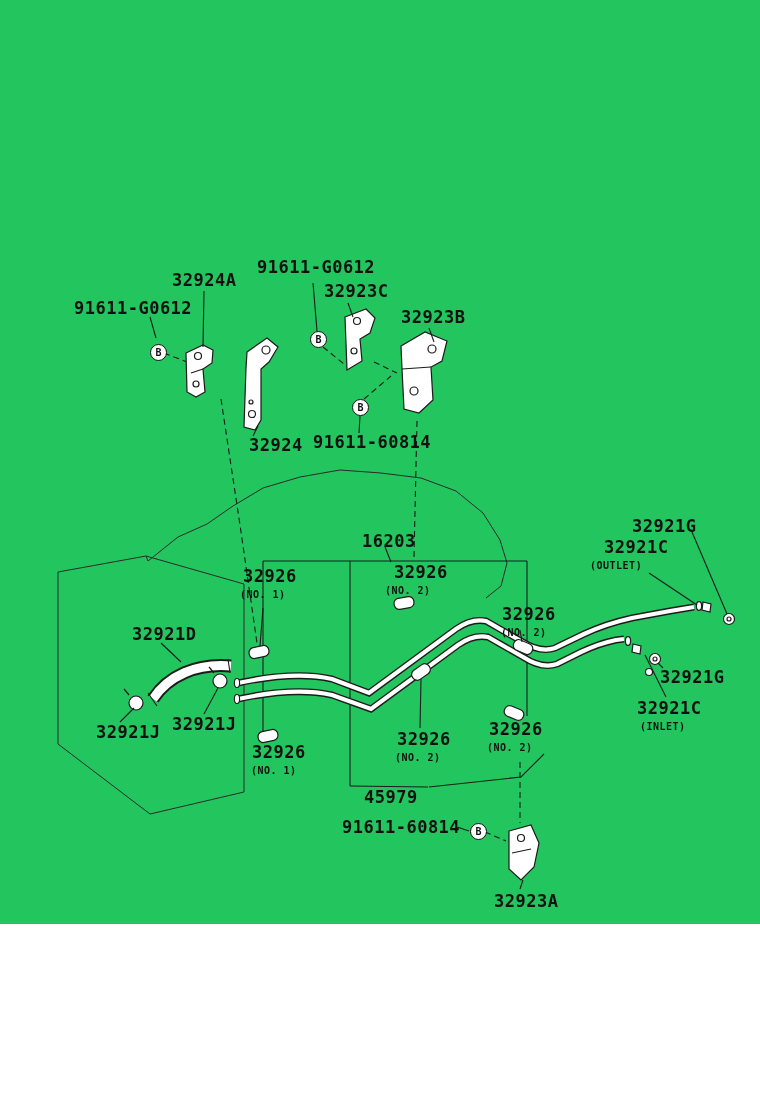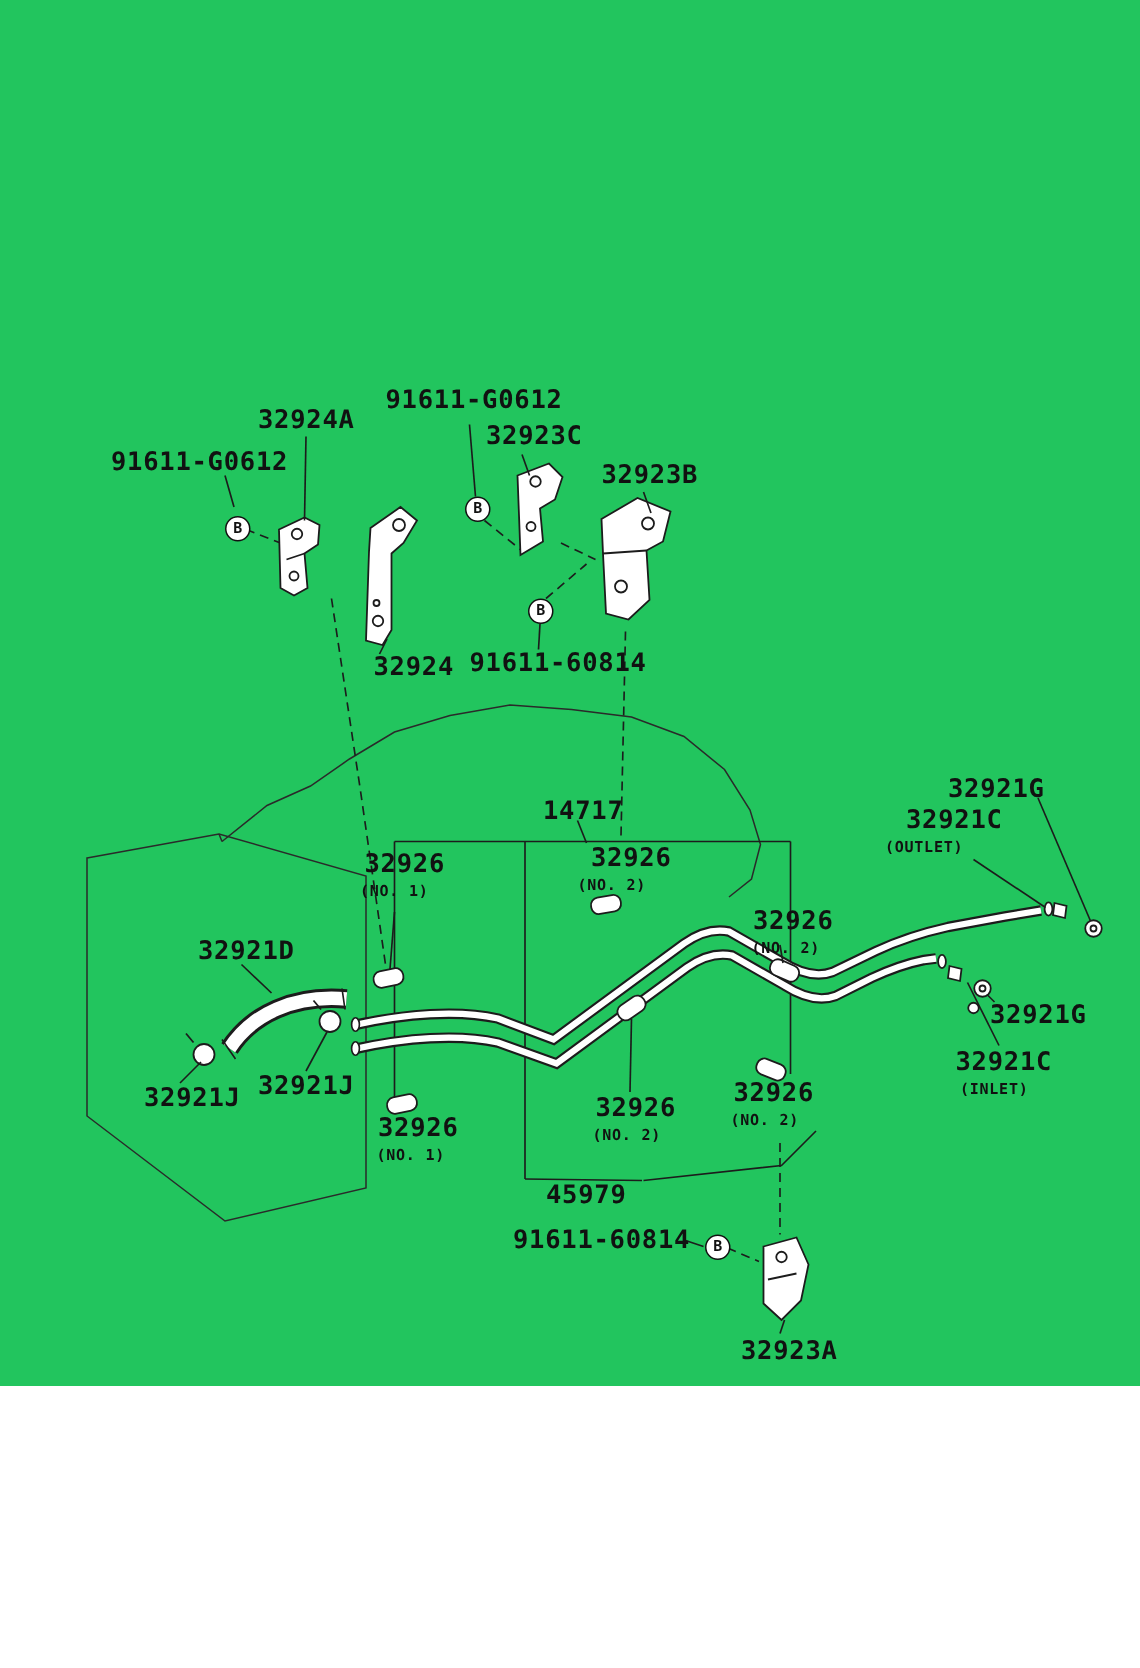--- a/index.html
+++ b/index.html
@@ -159,21 +159,21 @@
   </svg>
 
   <div id="labels">
       <span class="part-label" style="left: 257px; top: 259px;">91611-G0612</span>
       <span class="part-label" style="left: 172px; top: 272px;">32924A</span>
       <span class="part-label" style="left: 324px; top: 283px;">32923C</span>
       <span class="part-label" style="left: 74px; top: 300px;">91611-G0612</span>
       <span class="part-label" style="left: 401px; top: 309px;">32923B</span>
       <span class="part-label" style="left: 229px; top: 437px; margin-left: 20px;">32924</span>
       <span class="part-label" style="left: 313px; top: 434px;">91611-60814</span>
-      <span class="part-label" style="left: 362px; top: 533px;">14717</span>
+      <span class="part-label" style="left: 362px; top: 533px;">16203</span>
       <span class="part-label" style="left: 632px; top: 518px;">32921G</span>
       <span class="part-label" style="left: 604px; top: 539px;">32921C</span>
       <span class="part-label small" style="left: 590px; top: 561px;">(OUTLET)</span>
       <span class="part-label" style="left: 243px; top: 568px;">32926</span>
       <span class="part-label small" style="left: 240px; top: 590px;">(NO. 1)</span>
       <span class="part-label" style="left: 394px; top: 564px;">32926</span>
       <span class="part-label small" style="left: 385px; top: 586px;">(NO. 2)</span>
       <span class="part-label" style="left: 502px; top: 606px;">32926</span>
       <span class="part-label small" style="left: 501px; top: 628px;">(NO. 2)</span>
       <span class="part-label" style="left: 132px; top: 626px;">32921D</span>

